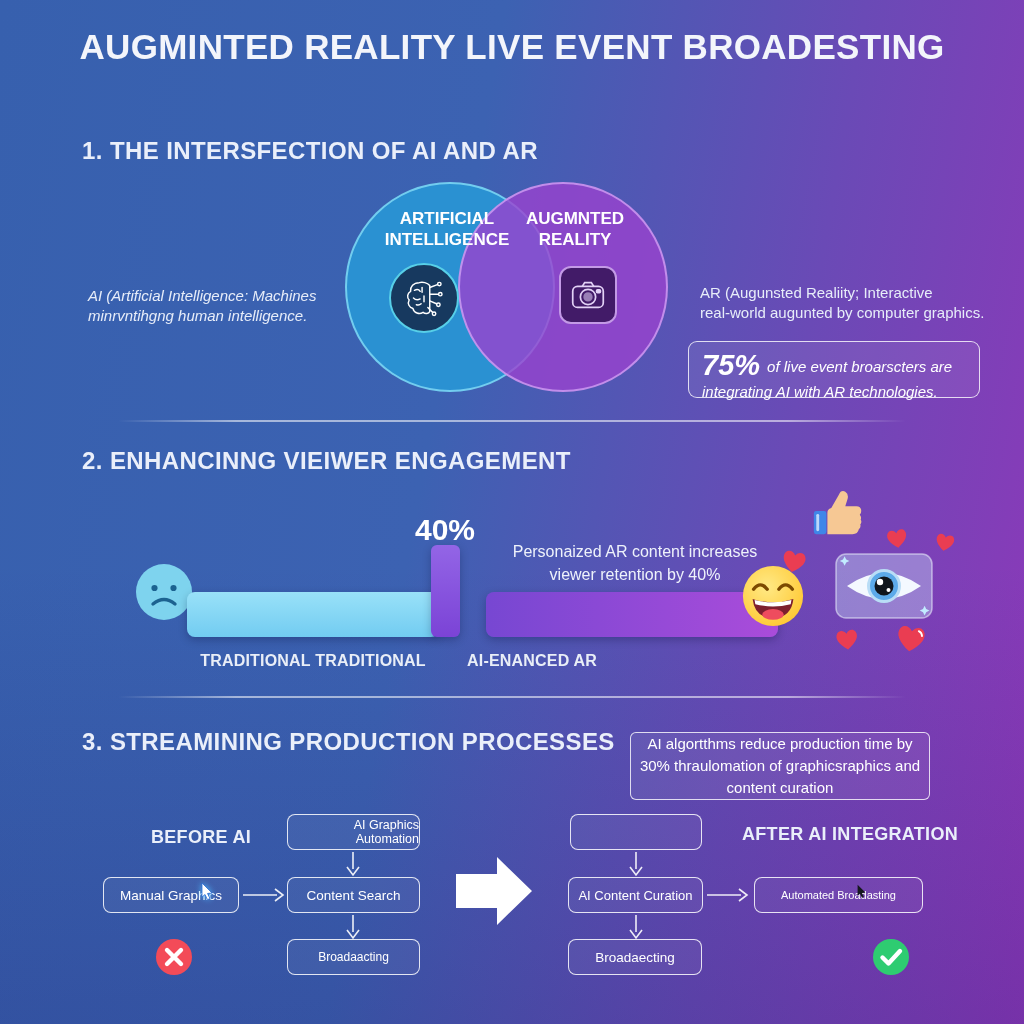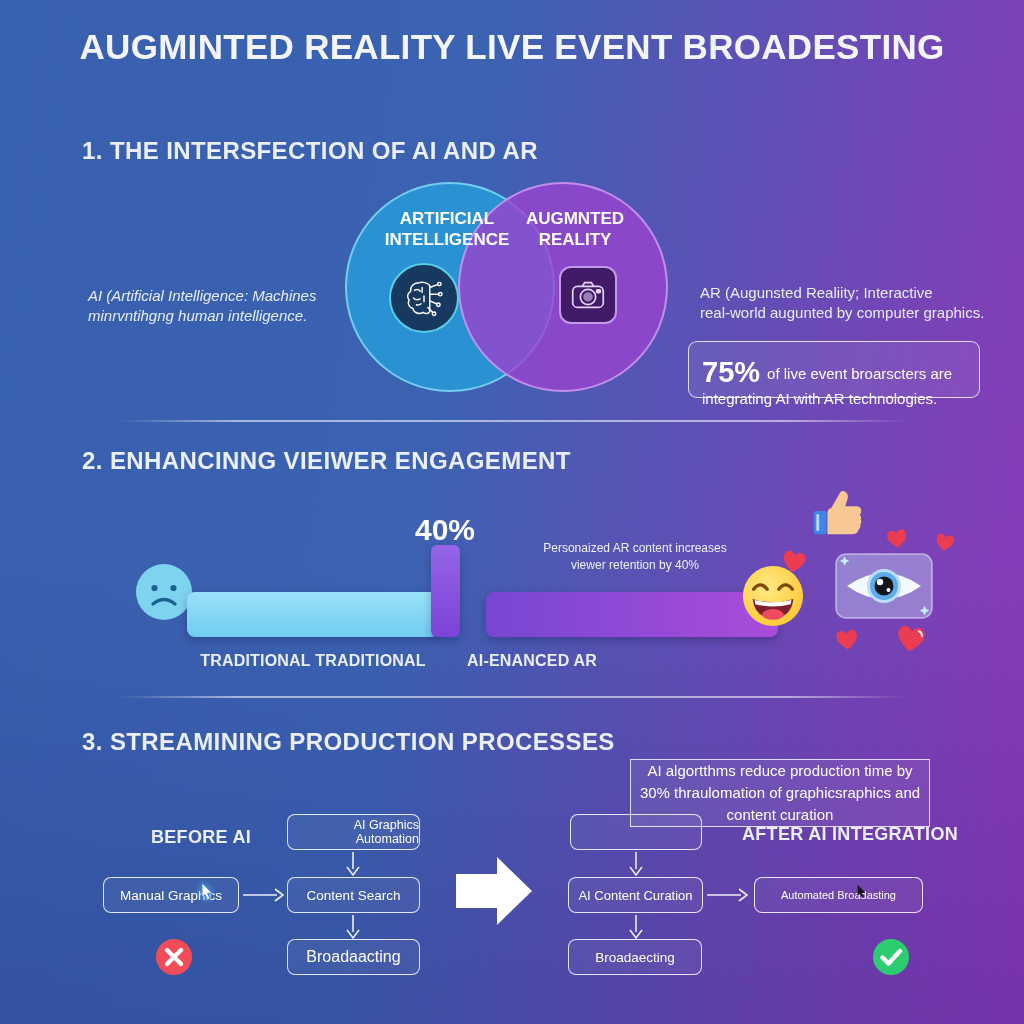--- a/index.html
+++ b/index.html
@@ -78,41 +78,41 @@
       </span>
     </div>
 
   </div>
 
   <div class="abs note ml" style="left:88px;top:286px;width:260px;font-style:italic;">AI (Artificial Intelligence: Machines
 minrvntihgng human intelligence.</div>
   <div class="abs note ml" style="left:700px;top:283px;width:285px;">AR (Augunsted Realiity; Interactive
 real-world augunted by computer graphics.</div>
 
-  <div class="abs statbox" style="left:688px;top:341px;width:292px;height:57px;padding:14px 13px;">
+  <div class="abs statbox" style="left:688px;top:341px;width:292px;height:57px;padding:7px 13px;font-style:italic;">
     <span class="stat-big">75%</span><span class="stat-rest">of live event broarscters are integrating AI with AR technologies.</span>
   </div>
 
   <div class="abs divider" style="left:118px;top:420px;width:788px;"></div>
 
   <div class="abs sec-h" style="left:82px;top:447px;">2. ENHANCINNG VIEIWER ENGAGEMENT</div>
 
   <span class="abs" style="left:134px;top:562px;">
     <svg width="60" height="60" viewBox="0 0 60 60">
       <circle cx="30" cy="30" r="28" fill="#7ed3ee"></circle>
       <circle cx="20.5" cy="26" r="3.1" fill="#1c6290"></circle>
         <circle cx="39.5" cy="26" r="3.1" fill="#1c6290"></circle>
       <path d="M19 42 Q30 33 41 42" stroke="#1c6290" stroke-width="3.4" fill="none" stroke-linecap="round"></path>
     </svg>
   </span>
 
   <div class="abs bar" style="left:187px;top:592px;width:252px;height:45px;background:linear-gradient(180deg,#99e1f8,#72ccf1);"></div>
   <div class="abs bar" style="left:431px;top:545px;width:29px;height:92px;border-radius:6px;background:linear-gradient(180deg,#9365e6,#7b43d6);z-index:2;"></div>
   <div class="abs" style="left:385px;top:513px;width:120px;text-align:center;color:#fff;font-size:30px;font-weight:800;">40%</div>
-  <div class="abs ml" style="left:480px;top:540px;width:310px;text-align:center;color:#eef2fb;font-size:12px;line-height:1.45;">Personaized AR content increases
+  <div class="abs ml" style="left:480px;top:540px;width:310px;text-align:center;color:#eef2fb;font-size:16px;line-height:1.45;">Personaized AR content increases
 viewer retention by 40%</div>
   <div class="abs bar" style="left:486px;top:592px;width:292px;height:45px;background:linear-gradient(90deg,#7747d2,#aa4cda);"></div>
 
   <div class="abs bar-label" style="left:187px;top:652px;width:252px;">TRADITIONAL TRADITIONAL</div>
   <div class="abs bar-label" style="left:462px;top:652px;width:140px;">AI-ENANCED AR</div>
 
   <span class="abs" style="left:810px;top:482px;">
     <svg width="58" height="58" viewBox="0 0 60 60">
       <rect x="4" y="30" width="13" height="24" rx="2.5" fill="#3f86e8"></rect>
       <rect x="6.5" y="33" width="3" height="18" rx="1.5" fill="#bcd7fa"></rect>
@@ -173,21 +173,21 @@
     <svg width="36" height="36" viewBox="0 0 32 32">
       <path d="M16 28 C6 21 2 14 5.5 8.5 C8 4.8 13.5 5.5 16 10 C18.5 5.5 24 4.8 26.5 8.5 C30 14 26 21 16 28 Z" fill="#ea3d52"></path>
       <path d="M22 9 q3 1 3.5 4" stroke="#ffffff" stroke-width="1.6" fill="none" stroke-linecap="round"></path>
     </svg>
   </span>
 
   <div class="abs divider" style="left:118px;top:696px;width:788px;"></div>
 
   <div class="abs sec-h" style="left:82px;top:728px;">3. STREAMINING PRODUCTION PROCESSES</div>
 
-  <div class="abs statbox ml" style="left:630px;top:732px;width:300px;height:68px;border-radius:0;display:flex;align-items:center;justify-content:center;text-align:center;font-size:15px;line-height:1.45;padding:4px 8px;margin-top:27px;">AI algortthms reduce production time by
+  <div class="abs statbox ml" style="left:630px;top:732px;width:300px;height:68px;border-radius:6px;display:flex;align-items:center;justify-content:center;text-align:center;font-size:15px;line-height:1.45;padding:4px 8px;">AI algortthms reduce production time by
 30% thraulomation of graphicsraphics and
 content curation</div>
 
   <div class="abs flow-label" style="left:151px;top:827px;">BEFORE AI</div>
   <div class="abs flow-label" style="left:742px;top:824px;">AFTER AI INTEGRATION</div>
 
   <div class="abs fbox" style="left:287px;top:814px;width:133px;font-size:12.5px;">AI Graphics Automation</div>
   <span class="abs" style="left:345px;top:852px;">
     <svg width="16" height="25" viewBox="0 0 16 25" stroke="rgba(255,255,255,.9)" stroke-width="1.6" fill="none">
         <line x1="8" y1="0" x2="8" y2="17"></line>
@@ -206,21 +206,21 @@
         <polyline points="32,2 40,8 32,14"></polyline>
       </svg>
   </span>
   <div class="abs fbox" style="left:287px;top:877px;width:133px;font-size:13.5px;">Content Search</div>
   <span class="abs" style="left:345px;top:915px;">
     <svg width="16" height="25" viewBox="0 0 16 25" stroke="rgba(255,255,255,.9)" stroke-width="1.6" fill="none">
         <line x1="8" y1="0" x2="8" y2="17"></line>
         <polyline points="2,15 8,23 14,15"></polyline>
       </svg>
   </span>
-  <div class="abs fbox" style="left:287px;top:939px;width:133px;font-size:16px;">Broadaacting</div>
+  <div class="abs fbox" style="left:287px;top:939px;width:133px;font-size:12px;">Broadaacting</div>
   <span class="abs" style="left:155px;top:938px;">
     <svg width="38" height="38" viewBox="0 0 38 38">
         <circle cx="19" cy="19" r="18" fill="#f34b58"></circle>
         <path d="M12 12 L26 26 M26 12 L12 26" stroke="#ffffff" stroke-width="4.4" stroke-linecap="round"></path>
       </svg>
   </span>
 
   <span class="abs" style="left:456px;top:855px;">
     <svg width="78" height="72" viewBox="0 0 78 72">
         <polygon points="0,19 41,19 41,2 76,36 41,70 41,53 0,53" fill="#ffffff"></polygon>

